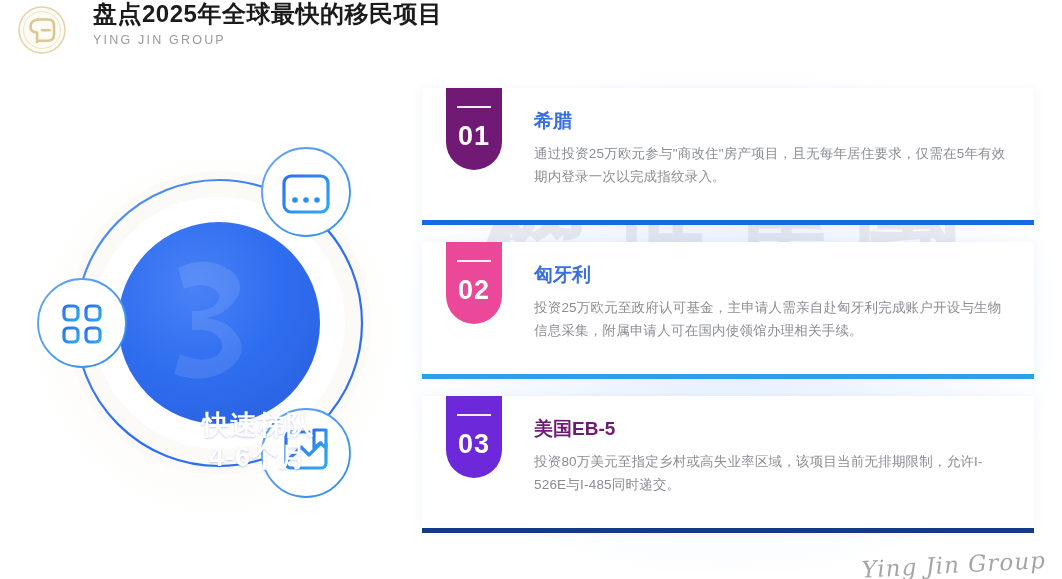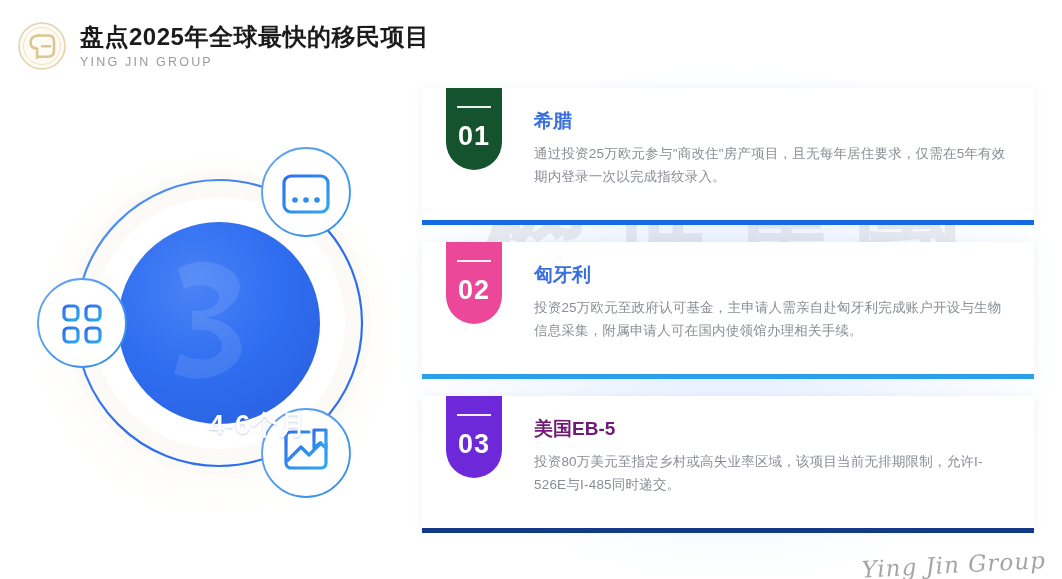--- a/index.html
+++ b/index.html
@@ -70,23 +70,24 @@
     margin-top: 6px;
     white-space: nowrap;
   }
 
   
   .header {
     position: absolute;
     left: 0;
     top: 0;
     display: flex;
-    align-items: center;
+    align-items: flex-start;
     height: 92px;
     padding-left: 12px;
+    gap: 13px;
   }
   .logo-mark {
     width: 60px;
     height: 60px;
     flex: 0 0 60px;
     margin-right: 8px;
   }
   .header-texts {
     display: flex;
     flex-direction: column;
@@ -316,28 +317,29 @@
       <circle cx="278" cy="313" r="44" fill="#ffffff" stroke="url(#satStroke)" stroke-width="1.8"></circle>
       <g fill="none" stroke="url(#iconGrad)" stroke-width="3.2" stroke-linecap="round" stroke-linejoin="round">
         <path d="M258 297 v26 a5 5 0 0 0 5 5 h30 a5 5 0 0 0 5 -5 v-19"></path>
         <path d="M258 297 a5 5 0 0 1 5 -5 h18"></path>
         <path d="M260 320 l13 -13 l8 8 l12 -12"></path>
       </g>
       <path d="M286 290 h12 v18 l-6 -5 l-6 5 z" fill="none" stroke="url(#iconGrad)" stroke-width="3.2" stroke-linejoin="round"></path>
     </svg>
 
     <div class="center-text">
+      <div class="center-line1">快速梯队</div>
       <div class="center-line2">4-6个月</div>
     </div>
   </div>
 
   <div class="cards">
 
     <div class="card">
-      <div class="badge" style="background:#14532d">
+      <div class="badge" style="background:#701a75">
         <span class="badge-rule"></span>
         <span class="badge-num">01</span>
       </div>
       <div class="card-body">
         <div class="card-title" style="color:#3a6fe0">希腊</div>
         <div class="card-desc">通过投资25万欧元参与"商改住"房产项目，且无每年居住要求，仅需在5年有效期内登录一次以完成指纹录入。</div>
       </div>
       <div class="card-bar" style="background:#1668e3"></div>
     </div>
 

